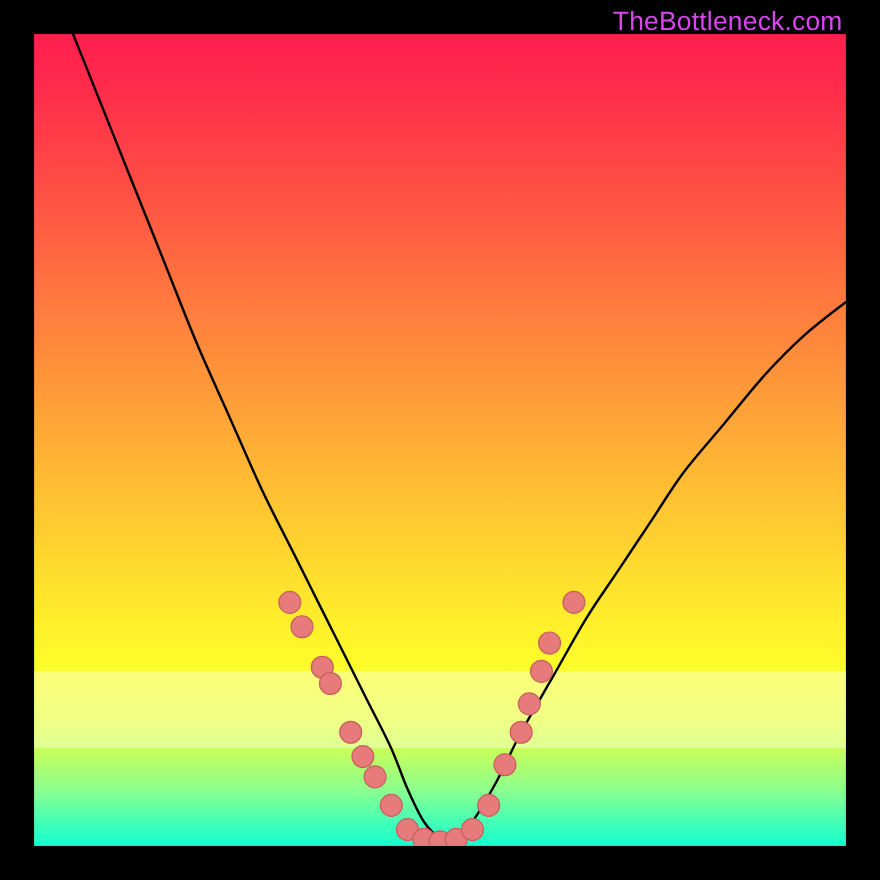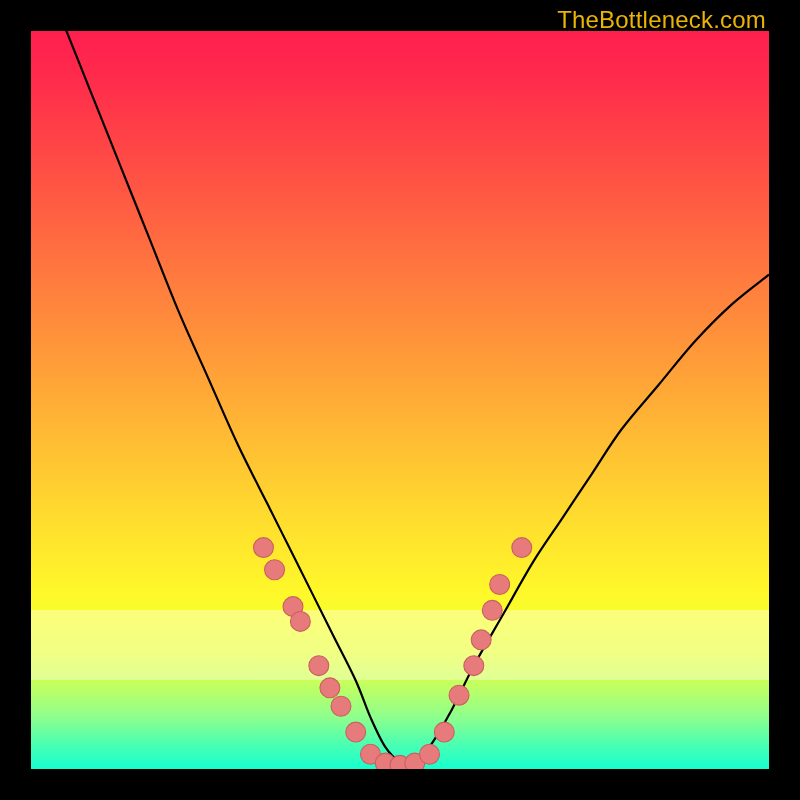--- a/index.html
+++ b/index.html
@@ -67,21 +67,21 @@
   .dots-svg {
     position: absolute;
     inset: 0;
     width: 100%;
     height: 100%;
   }
   .attribution {
     position: absolute;
     right: 34px;
     top: 6px;
-    color: #eab308;
+    color: #d946ef;
     font-size: 24px;
     font-weight: 400;
     letter-spacing: 0.2px;
     user-select: none;
   }
 </style>
 </head>
 <body>
 
 <div class="frame">

